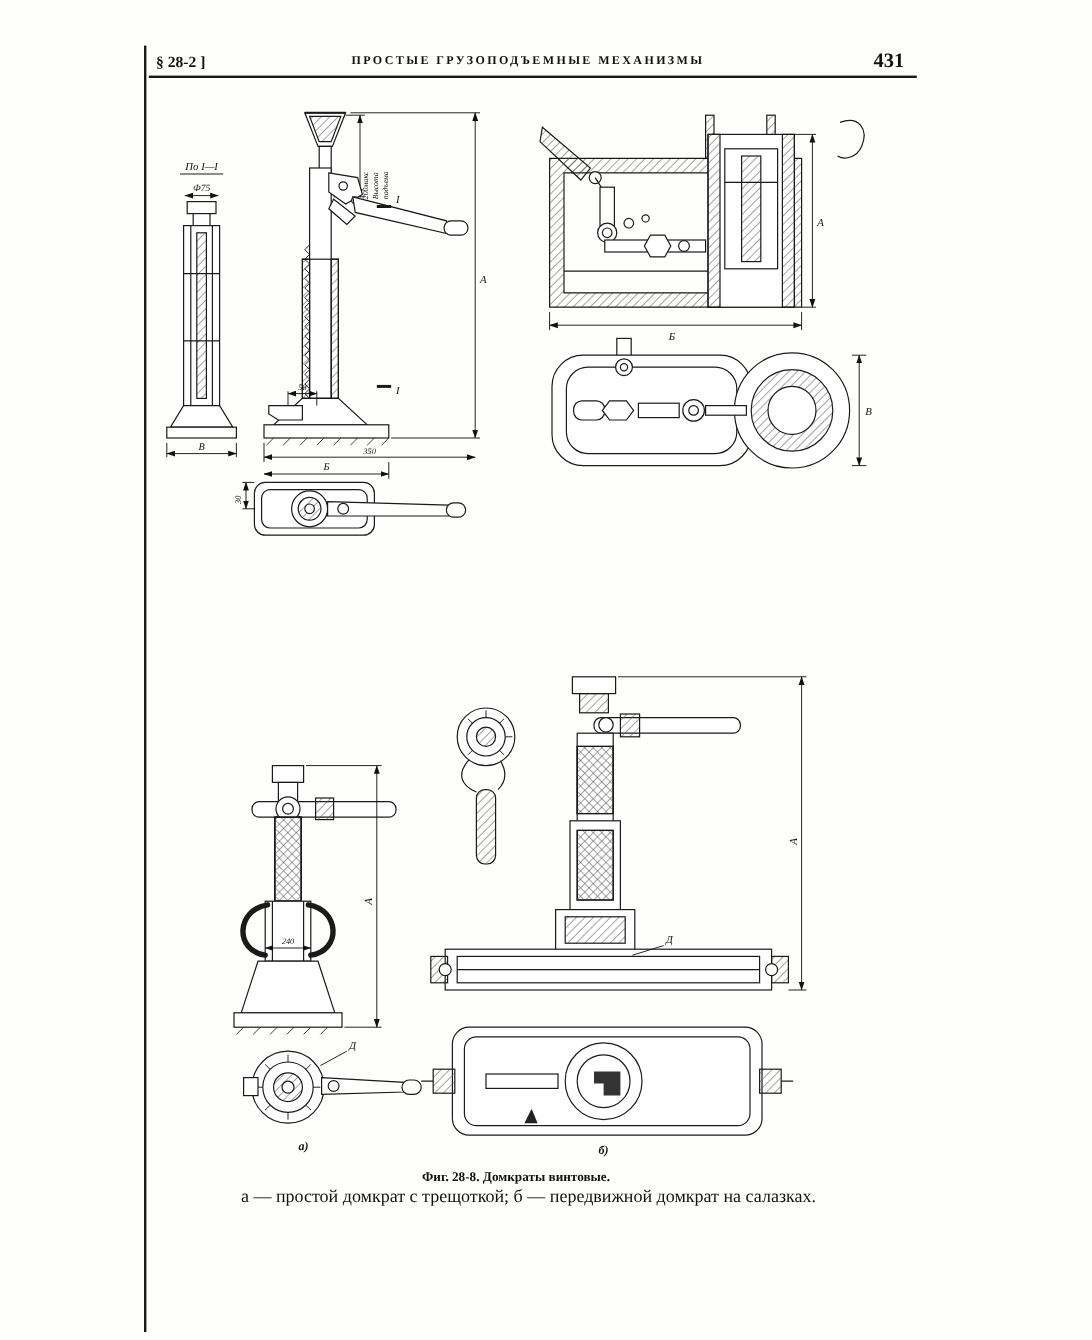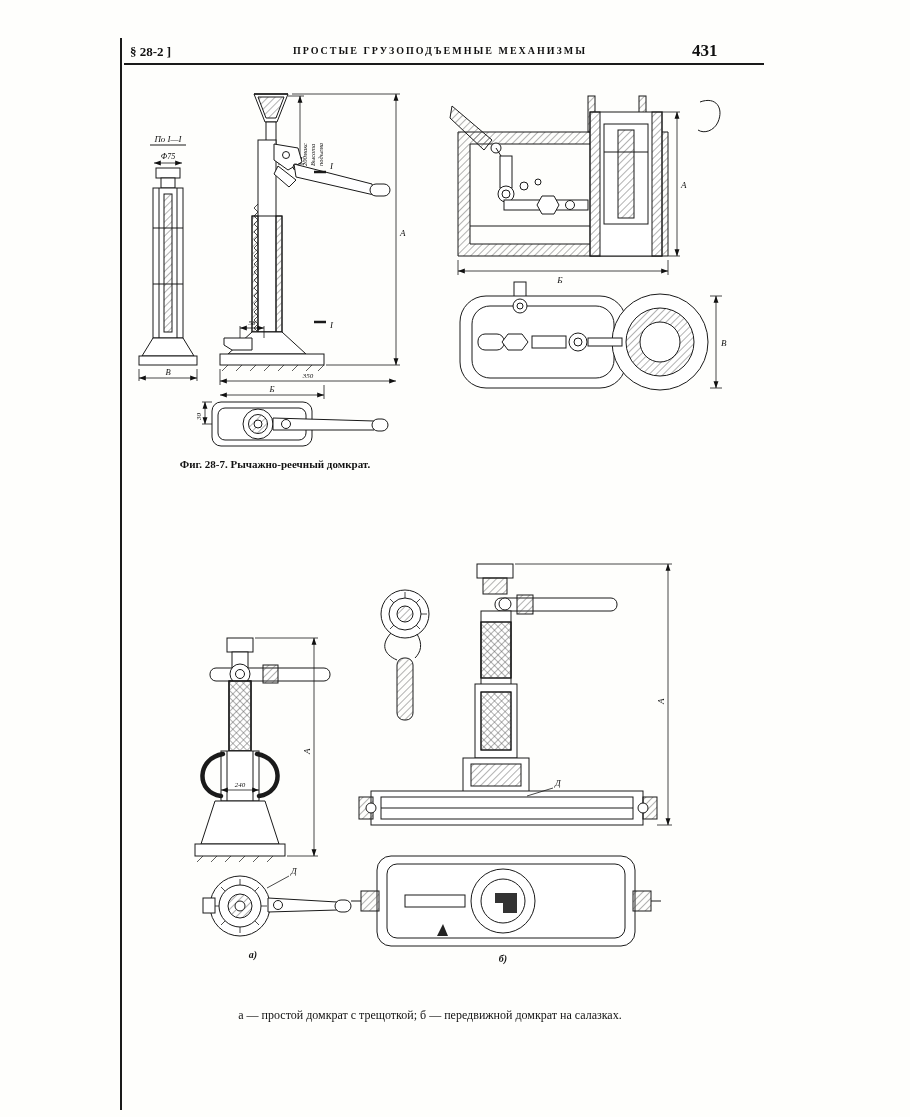--- a/index.html
+++ b/index.html
@@ -9,34 +9,34 @@
     font-family:"Liberation Serif",serif;color:#111;
   }
   .abs{position:absolute;text-align:right;}
   .fig{position:absolute;}
   .header-section{font-weight:bold;font-size:13px;}
   .header-title{font-weight:bold;font-size:10px;letter-spacing:2px;text-align:center;}
   .header-page{font-weight:bold;font-size:17px;}
   .vrule{background:#1a1a1a;}
   .hrule{background:#1a1a1a;}
   .caption{font-size:11px;font-weight:600;text-align:center;line-height:1.25;}
-  .subcaption{font-size:12px;text-align:center;margin-top:18px;}
+  .subcaption{font-size:15px;text-align:right;}
   svg text{font-family:"Liberation Serif",serif;font-style:italic;fill:#111;stroke:none;}
   svg .outline{stroke:#1a1a1a;stroke-width:1;fill:none;}
 </style>
 </head>
 <body>
 
 <div class="page">
 
   <div class="abs vrule" style="left:120px;top:38px;width:2px;height:1072px;"></div>
 
   <div class="abs header-section" style="left:130px;top:44px;">§ 28-2 ]</div>
   <div class="abs header-title" style="left:160px;top:45px;width:560px;">ПРОСТЫЕ ГРУЗОПОДЪЕМНЫЕ МЕХАНИЗМЫ</div>
-  <div class="abs header-page" style="left:692px;top:41px;">431</div>
+  <div class="abs header-page" style="left:728px;top:41px;">431</div>
   <div class="abs hrule" style="left:124px;top:63px;width:640px;height:1.5px;"></div>
 
   <svg class="fig" style="left:128px;top:88px;" width="300" height="372" viewBox="0 0 300 372">
     <defs>
       <pattern id="hA" patternUnits="userSpaceOnUse" width="5" height="5" patternTransform="rotate(45)">
         <line x1="0" y1="0" x2="0" y2="5" stroke="#555" stroke-width="0.9"></line>
       </pattern>
       <marker id="aA" viewBox="0 0 10 10" refX="9.5" refY="5" markerWidth="9" markerHeight="9" orient="auto-start-reverse">
         <path d="M0,1.6 L10,5 L0,8.4 z" fill="#111"></path>
       </marker>
@@ -140,21 +140,20 @@
         <rect x="244" y="331" width="16" height="12" rx="6" fill="#fff"></rect>
         <circle cx="158" cy="336" r="4.5" fill="#fff"></circle>
         <line x1="84" y1="314" x2="74" y2="314" stroke-width="0.8"></line>
         <line x1="84" y1="336" x2="74" y2="336" stroke-width="0.8"></line>
         <line x1="77" y1="314" x2="77" y2="336" stroke-width="0.8" marker-start="url(#aA)" marker-end="url(#aA)"></line>
         <text transform="translate(73,332) rotate(-90)" font-size="7">30</text>
       </g>
     </g>
   </svg>
 
-  <div class="abs caption" style="left:125px;top:458px;width:300px;">Фиг. 28-7. Рычажно-реечный домкрат.</div>
 
   <svg class="fig" style="left:448px;top:94px;" width="320" height="312" viewBox="0 0 320 312">
     <defs>
       <pattern id="hB" patternUnits="userSpaceOnUse" width="5" height="5" patternTransform="rotate(45)">
         <line x1="0" y1="0" x2="0" y2="5" stroke="#555" stroke-width="0.9"></line>
       </pattern>
       <marker id="aB" viewBox="0 0 10 10" refX="9.5" refY="5" markerWidth="9" markerHeight="9" orient="auto-start-reverse">
         <path d="M0,1.6 L10,5 L0,8.4 z" fill="#111"></path>
       </marker>
     </defs>
@@ -350,15 +349,16 @@
         <rect x="196" y="335" width="18" height="20" fill="url(#hC)"></rect>
         <rect x="468" y="335" width="18" height="20" fill="url(#hC)"></rect>
         <line x1="186" y1="345" x2="196" y2="345"></line>
         <line x1="486" y1="345" x2="496" y2="345"></line>
         <polygon points="272,380 278,368 283,380" fill="#222" stroke="none"></polygon>
         <text x="338" y="406" text-anchor="middle" font-size="10" font-weight="bold">б)</text>
       </g>
     </g>
   </svg>
 
+  <div class="abs caption" style="left:250px;top:975px;width:360px;">Фиг. 28-8. Домкраты винтовые.</div>
   <div class="abs subcaption" style="left:180px;top:990px;width:500px;">а — простой домкрат с трещоткой; б — передвижной домкрат на салазках.</div>
 
 </div>
 
 </body></html>

